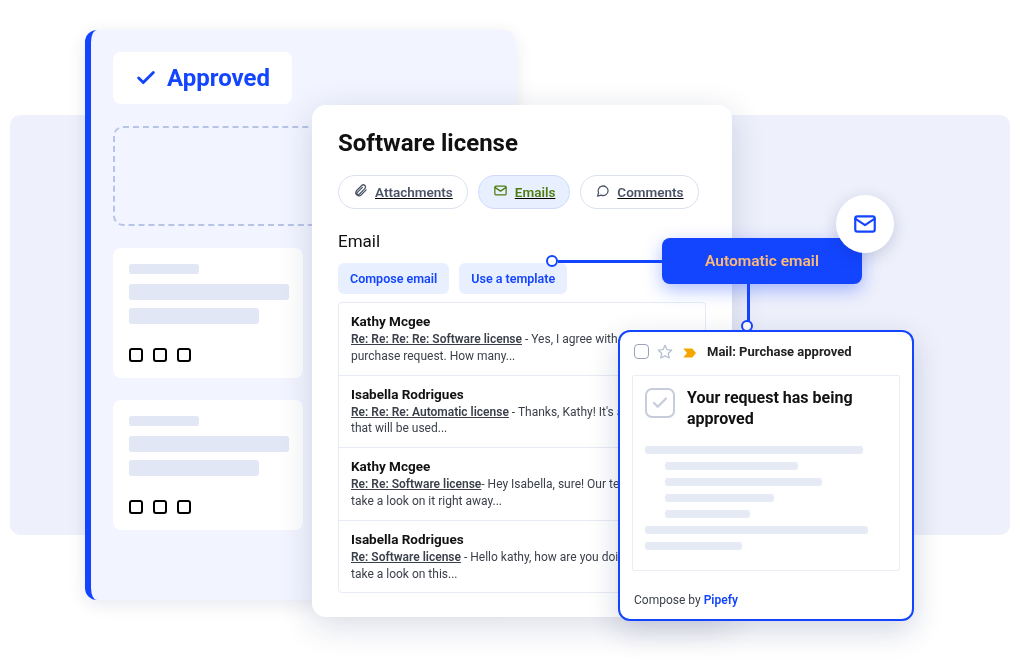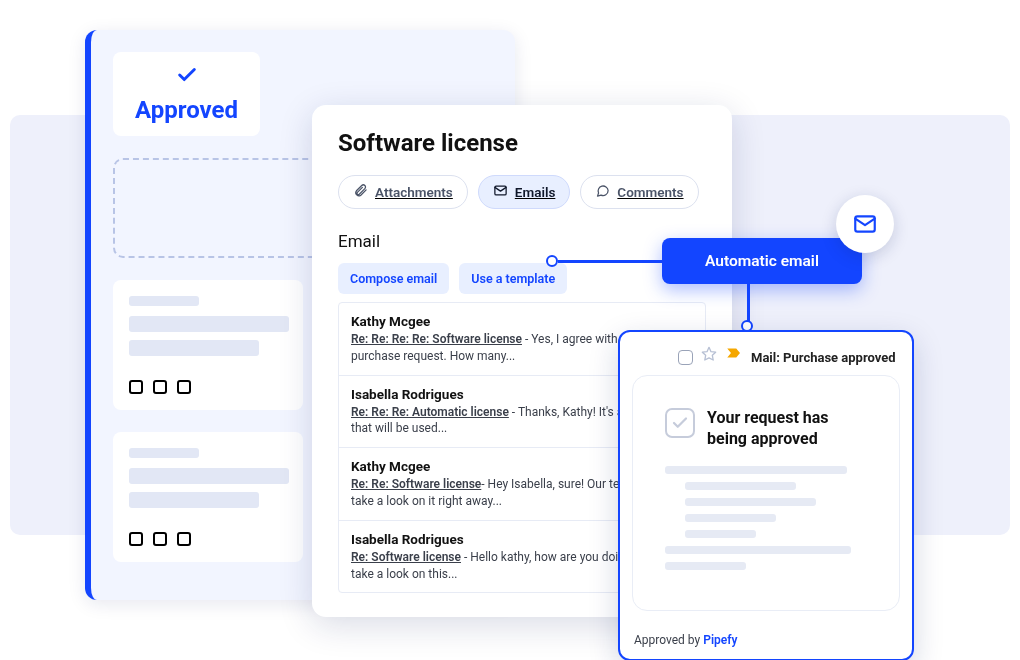--- a/index.html
+++ b/index.html
@@ -39,21 +39,20 @@
   .column-head {
     display: inline-flex;
     align-items: center;
     gap: 10px;
     background: #ffffff;
     border-radius: 8px;
     padding: 12px 22px;
     font-size: 24px;
     font-weight: 700;
     color: #1345ff;
-    flex-direction: column;
   }
   .column-head .check-icon {
     width: 22px; height: 22px; color:#1345ff;
   }
 
   .dashed-box {
     margin-top: 22px;
     height: 100px;
     border: 2px dashed #b8c4e6;
     border-radius: 10px;
@@ -97,21 +96,21 @@
     font-size: 13.5px; font-weight:600;
     color:#4b5468;
     border:1.5px solid #dce1ef;
     border-radius: 999px;
     padding: 7px 14px;
     background:#fff;
     cursor:pointer;
   }
   .pill svg{ width:15px;height:15px; }
   .pill-active {
-    color:#0f172a;
+    color:#4d7c0f;
     background:#e8efff;
     border-color:#cfdafc;
   }
 
   .section-label {
     margin-top: 22px;
     font-size: 17px; font-weight:400; color:#111;
   }
 
   .action-row { margin-top:12px; display:flex; gap:10px; align-items:center; }
@@ -155,21 +154,21 @@
   .connector-line-h{
     position:absolute;height:2.5px;background:#1345ff;z-index:4;
   }
 
   
   .callout {
     position:absolute;
     left:662px; top:238px;
     width:200px; height:46px;
     background:#1345ff;
-    color:#ffffff;
+    color:#fdba74;
     border-radius:8px;
     display:flex; align-items:center; justify-content:center;
     font-size:15.5px; font-weight:600;
     box-shadow: 0 6px 18px rgba(19,69,255,.35);
     z-index:6;
   }
 
   .callout-icon-bubble{
     position:absolute;
     left:836px; top:195px;
@@ -190,34 +189,34 @@
     position:absolute;
     left:618px; top:330px;
     width:296px;
     background:#fff;
     border:2.5px solid #1345ff;
     border-radius:12px;
     box-shadow:0 10px 30px rgba(16,32,96,.18);
     z-index:5;
   }
   .inbox-head{
-    display:flex; align-items:flex-end; gap:8px;
+    display:flex; align-items:flex-start; gap:8px;
     padding:12px 14px 10px 14px;
-    font-size:13px; font-weight:700; color:#222;margin-left:44px;
+    font-size:13px; font-weight:700; color:#222;
   }
   .inbox-head .box-icon{ width:15px;height:15px;border:1.8px solid #9aa3b8;border-radius:4px;}
   .inbox-head .star-icon svg{width:16px;height:16px;color:#b7c0d4;}
   .inbox-head .chev-icon svg{width:18px;height:18px;color:#f5a700;}
 
   .inbox-body{
     margin:0 12px 12px 12px;
     background:#fff;
     border:1px solid #e9edf6;
-    border-radius:15px;
-    padding:32px;
+    border-radius:2px;
+    padding:12px;
   }
   .inbox-body-head{display:flex; gap:12px; align-items:flex-start;}
   .big-check{
     width:30px;height:30px;border:2px solid #c6ccdb;border-radius:7px;
     display:flex;align-items:center;justify-content:center;
     flex-shrink:0;
   }
   .big-check svg{width:18px;height:18px;color:#c6ccdb;}
   .inbox-title{font-size:16px;font-weight:700;line-height:1.3;color:#111;}
 
@@ -387,15 +386,15 @@
       <div class="sk-b"></div>
       <div class="sk-c"></div>
       <div class="sk-d"></div>
       <div class="sk-e"></div>
       <div class="sk-f"></div>
       <div class="sk-g"></div>
     </div>
   </div>
 
   <div class="powered">
-    <span>Approved by </span><span class="brand">Pipefy</span>
+    <span>Compose by </span><span class="brand">Pipefy</span>
   </div>
 </div>
 
 </body></html>

